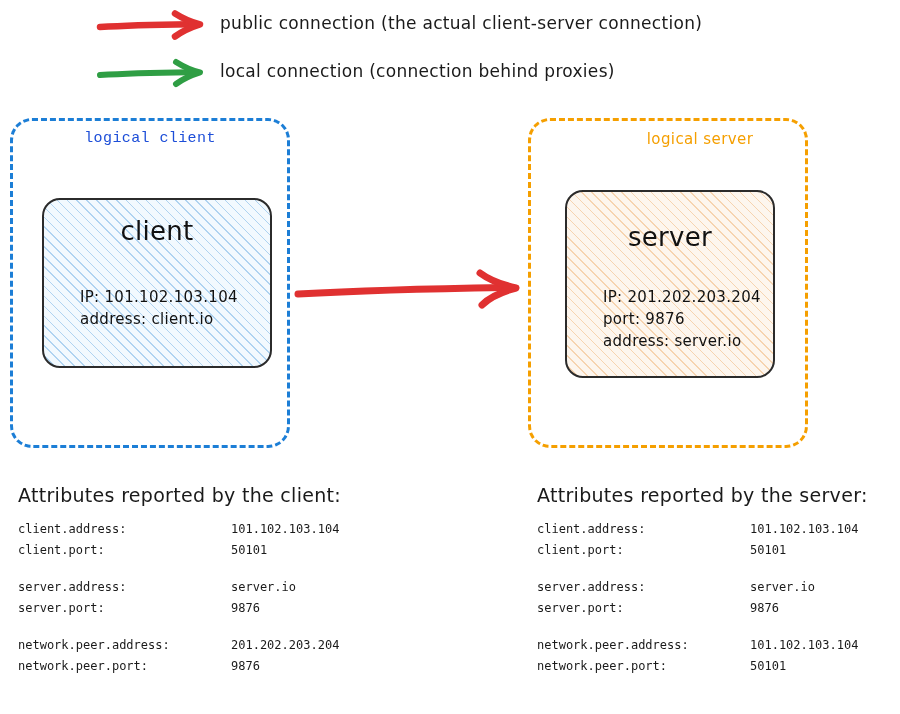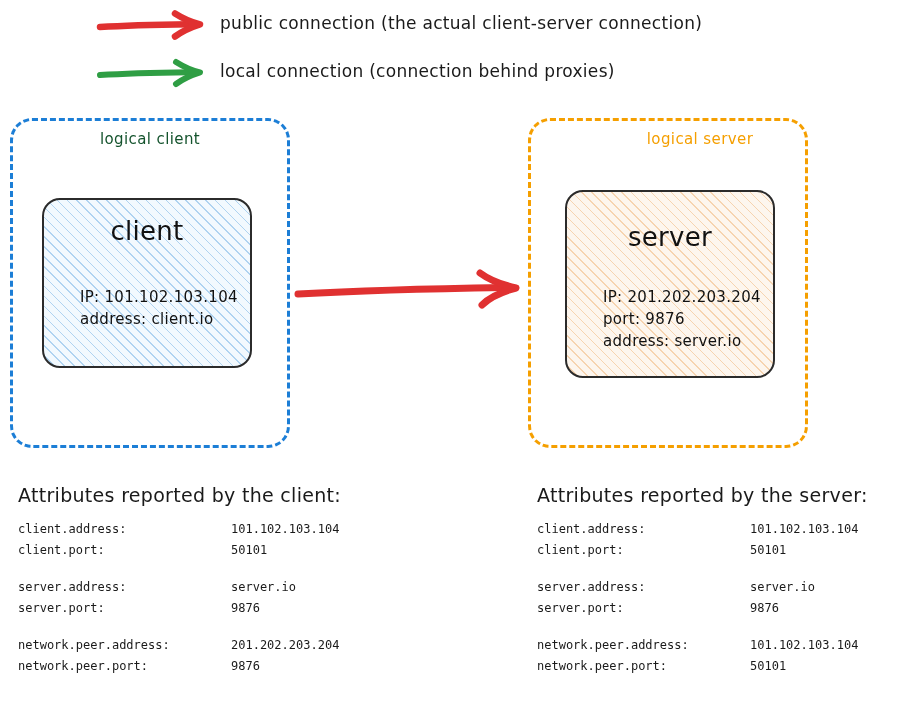--- a/index.html
+++ b/index.html
@@ -63,33 +63,33 @@
 
   .logical-label {
     position: absolute;
     top: 9px;
     width: 100%;
     text-align: center;
     font-size: 15px;
     letter-spacing: 0.4px;
     white-space: nowrap;
   }
-  #logical-client-box .logical-label { color: #14532d; }
+  #logical-client-box .logical-label { color: #1d4ed8; font-family: Liberation Mono, monospace; }
   #logical-server-box .logical-label { color: #f59f00; margin-left: 32px; }
 
   
   .node {
     position: absolute;
     border: 2.2px solid #2b2b2b;
     border-radius: 18px;
     box-sizing: border-box;
     overflow: hidden;
   }
   #client-node {
-    left: 42px; top: 198px; width: 210px; height: 170px;
+    left: 42px; top: 198px; width: 230px; height: 170px;
     background-color: #f2f9fe;
     background-image: repeating-linear-gradient(
       45deg,
       rgba(120,180,230,0.55) 0px,
       rgba(120,180,230,0.55) 1px,
       rgba(255,255,255,0) 1px,
       rgba(255,255,255,0) 7px
     );
   }
   #server-node {

